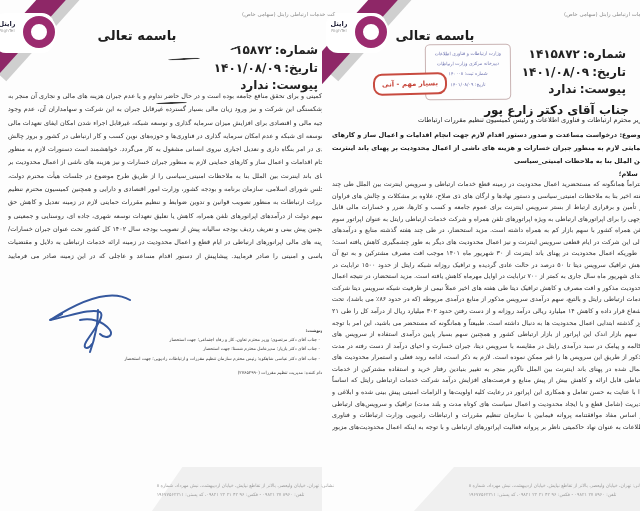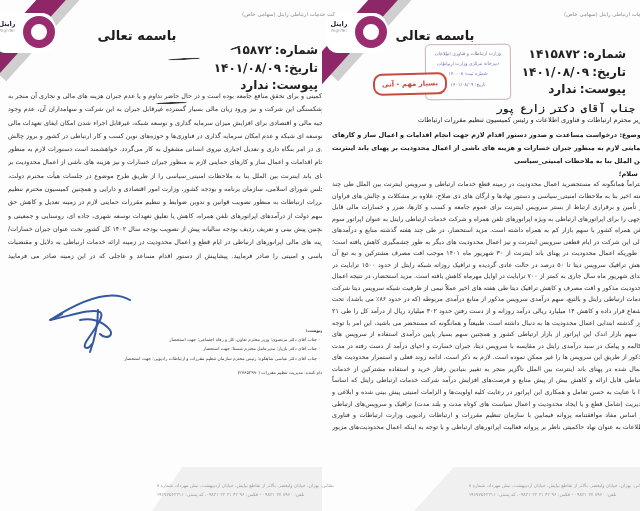--- a/index.html
+++ b/index.html
@@ -54,21 +54,21 @@
     transform:rotate(-0.5deg);
   }
   .priority-stamp{
     position:absolute;left:51px;top:73px;width:70px;height:18px;z-index:7;
     border:2px solid #c84b40;border-radius:9px;color:#c8473c;background:#fff;
     font-size:7px;font-weight:bold;display:flex;align-items:center;justify-content:center;
     transform:rotate(-1.5deg);white-space:nowrap;
   }
 
   
-  .recipient{position:absolute;right:23px;top:103px;font-size:10px;font-weight:bold;color:#1c1c1c;font-family:Liberation Mono, monospace;}
+  .recipient{position:absolute;right:29px;top:103px;font-size:12px;font-weight:bold;color:#1c1c1c;}
   .recipient-title{position:absolute;right:13px;top:116px;font-size:6.6px;font-weight:normal;color:#1c1c1c;}
   .subject{
     position:absolute;right:13px;left:10px;top:129px;height:40px;overflow:hidden;
     font-size:6.5px;font-weight:bold;color:#1c1c1c;line-height:13.2px;
     text-align:justify;
   }
   .salutation{position:absolute;right:13px;top:170px;font-size:6.6px;font-weight:bold;color:#1c1c1c;}
   .bodytext{
     font-size:6.3px;color:#2e2e2e;line-height:11.55px;text-align:justify;overflow:hidden;
     position:absolute;right:13px;left:10px;

